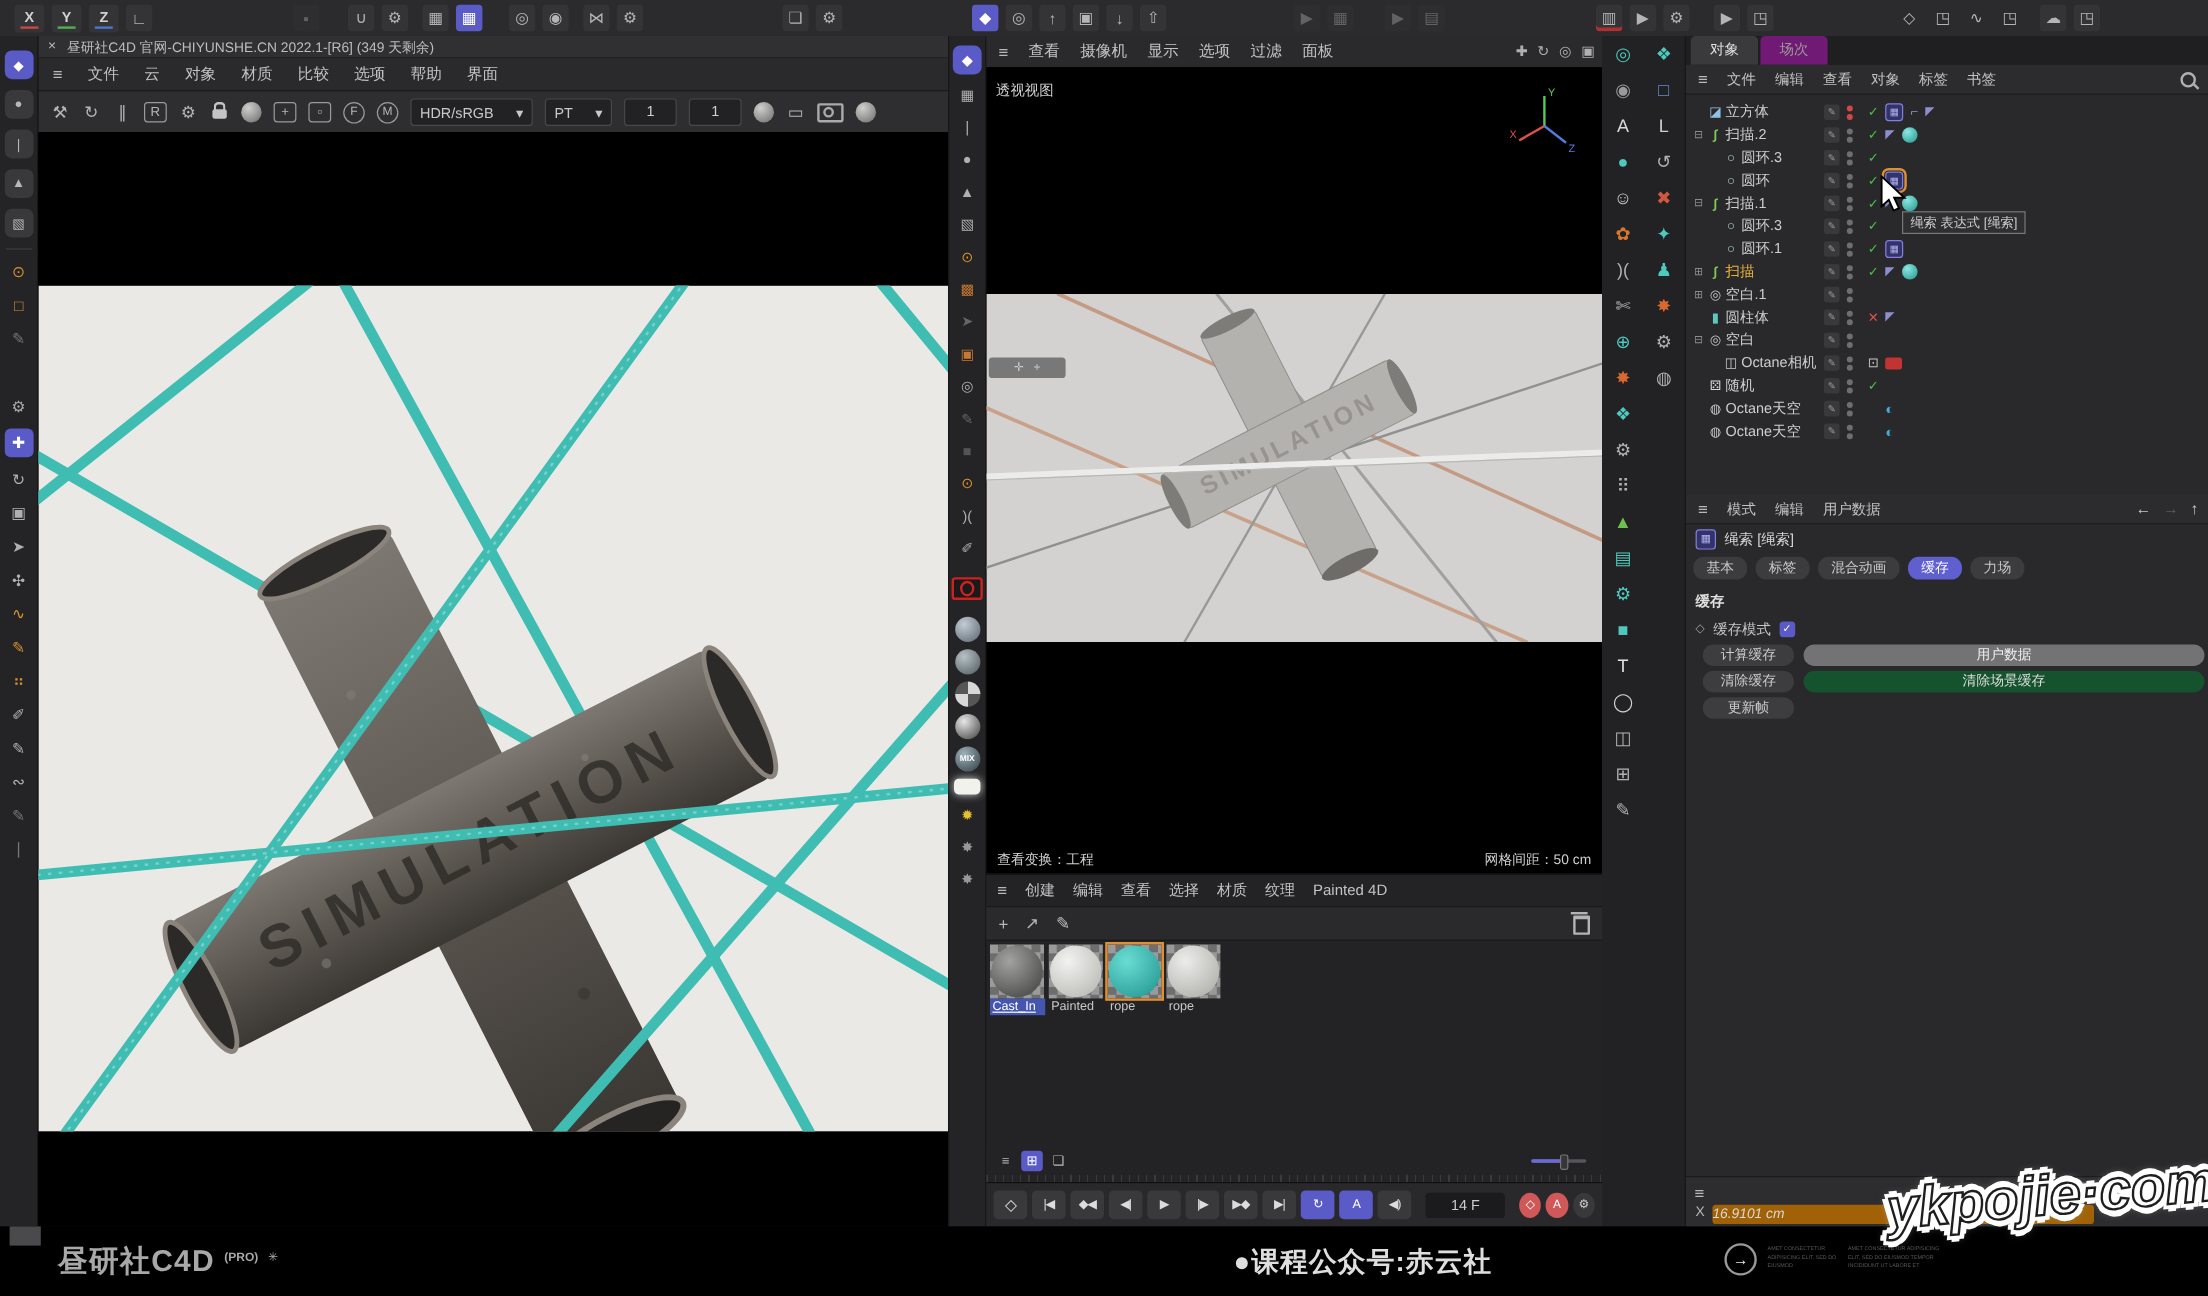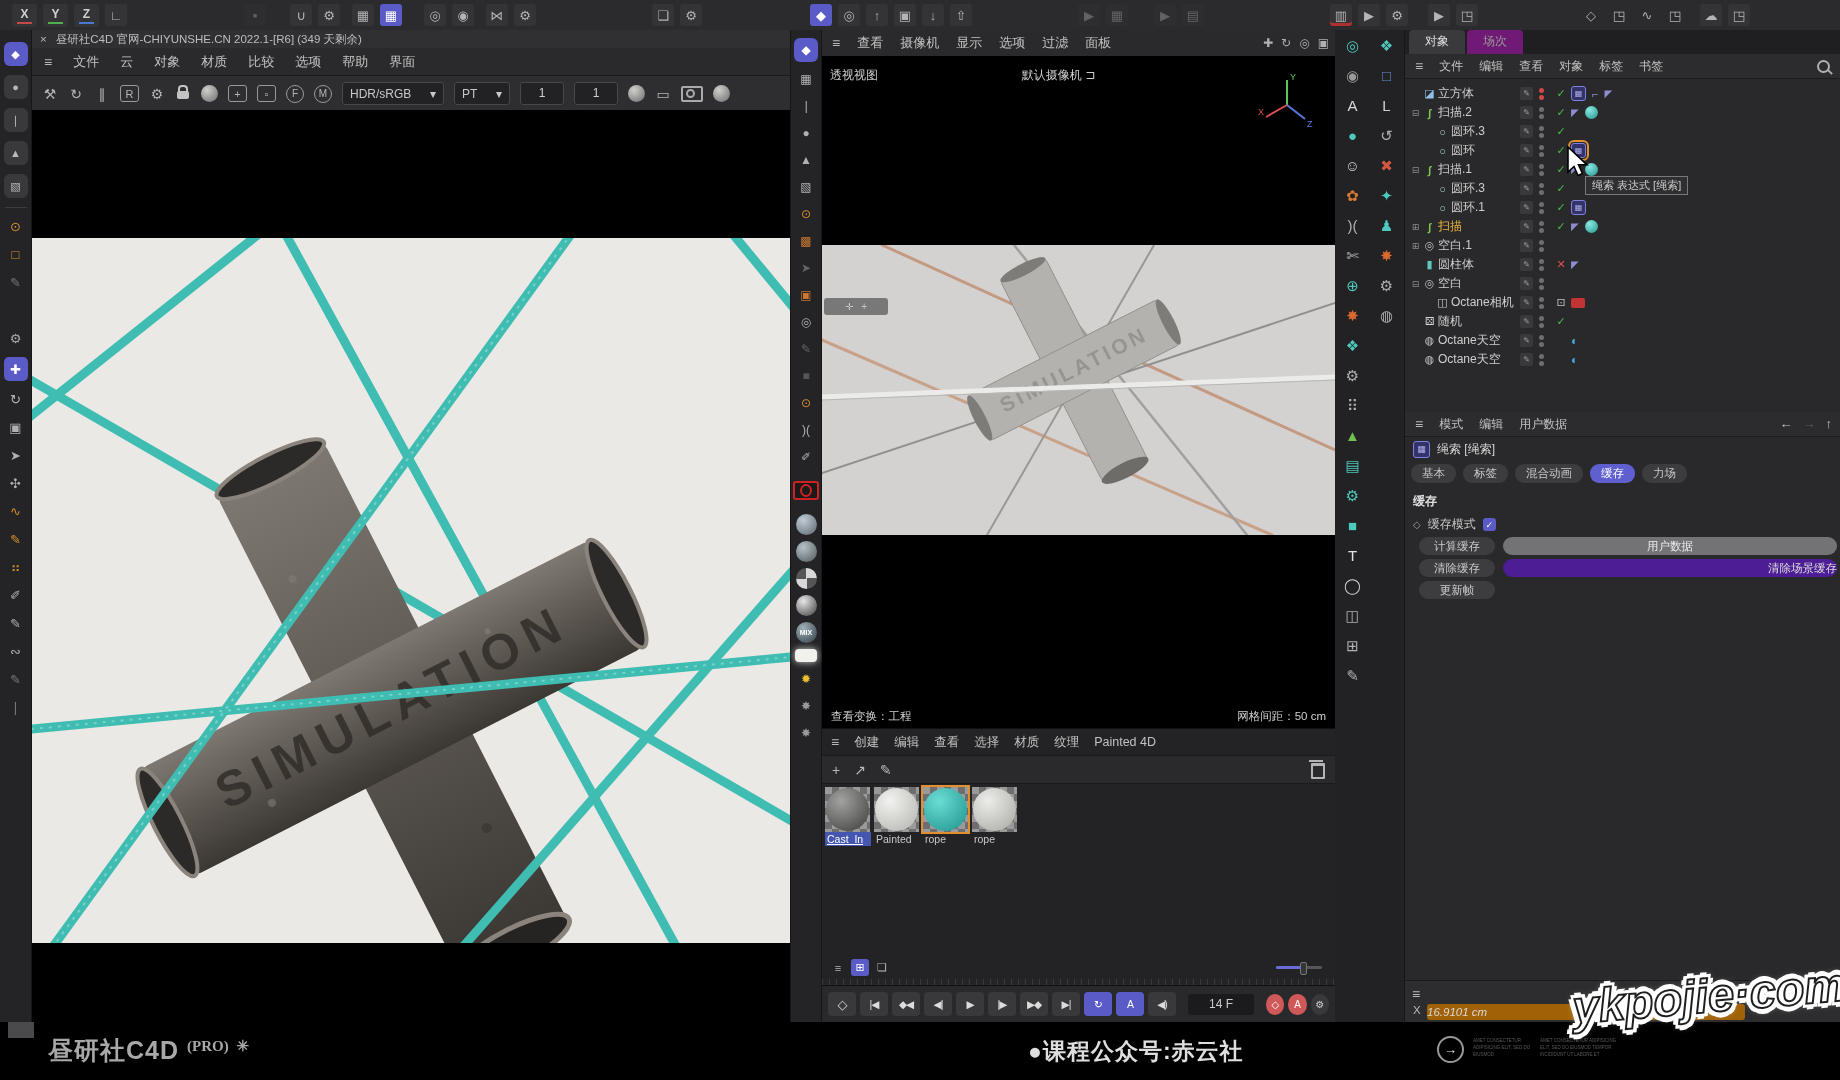--- a/index.html
+++ b/index.html
@@ -188,34 +188,34 @@
   .acheck{display:flex;align-items:center;gap:7px;padding:4px 8px;font-size:12px;}
   .dia{color:#9a9a9a;font-size:10px;}
   .chk{width:13px;height:13px;background:#5b5bc8;border-radius:3px;color:#fff;font-size:9px;display:flex;
        align-items:center;justify-content:center;}
   .chk::before{content:"✓";}
   .brow{position:relative;height:22px;}
   .pill{position:absolute;background:#3d3d40;border-radius:10px;height:18px;line-height:18px;text-align:center;
         font-size:11.5px;color:#cccccc;}
   .pill.small{left:14px;width:76px;}
   .pill.wide1{left:98px;right:3px;background:#737376;color:#eee;}
-  .pill.wide2{left:98px;right:3px;background:#4c1d95;color:#ddd;text-align:right;}
+  .pill.wide2{left:98px;right:3px;background:#14532d;color:#ddd;}
   
   .coord{position:absolute;left:0;top:950px;width:435px;height:42px;background:#2d2d2f;border-top:1px solid #1a1a1a;}
   .coord .ham{position:absolute;left:7px;top:5px;}
   .cpill{position:absolute;top:4px;background:#48484b;border-radius:9px;height:17px;line-height:17px;
          text-align:center;font-size:11.5px;color:#d2d2d2;}
   .cfield{position:absolute;top:23px;height:16px;background:#a16207;border-radius:3px;
           line-height:16px;font-size:11.5px;color:#d8d8d8;font-style:italic;}
   .caxis{position:absolute;left:8px;top:23px;font-size:11.5px;color:#b8b8b8;}
   
   .bottombar{position:absolute;left:0;top:1022px;width:1840px;height:58px;background:#000;z-index:40;}
   .bstub{position:absolute;left:8px;top:0;width:26px;height:16px;background:#4a4a4c;}
   .blogo{position:absolute;left:48px;top:12px;color:#a8a8a8;font-weight:800;font-size:25px;letter-spacing:1px;}
-  .blogo small{font-size:15px;font-weight:700;vertical-align:8px;letter-spacing:0;font-family:Liberation Serif, serif;}
+  .blogo small{font-size:10px;font-weight:700;vertical-align:8px;letter-spacing:0;}
   .bcenter{position:absolute;left:1028px;top:14px;font-size:23px;font-weight:bold;color:#dedede;letter-spacing:1px;}
   .barrow{position:absolute;left:1437px;top:14px;width:23px;height:23px;border:2px solid #999;border-radius:50%;
           color:#e8e8e8;display:flex;align-items:center;justify-content:center;font-size:13px;}
   .lorem{position:absolute;top:16px;font-size:4.5px;line-height:1.5;color:#585858;text-transform:uppercase;width:58px;}
   .watermark{position:absolute;left:1572px;top:968px;z-index:60;transform:rotate(-5deg);
              font-size:47px;font-weight:bold;font-style:italic;color:#fff;
              -webkit-text-stroke:2px #1e1e1e;
              text-shadow:4px 4px 0 #fff,-4px -4px 0 #fff,4px -4px 0 #fff,-4px 4px 0 #fff,
                          0 6px 0 #fff,0 -6px 0 #fff,6px 0 0 #fff,-6px 0 0 #fff,0 0 10px #fff;}
 </style>
@@ -454,24 +454,20 @@
         <span>面板</span>
       <span class="mw-navicons">
         <span style="font-size:12px;color:#b0b0b0">✚</span>
           <span style="font-size:12px;color:#b0b0b0">↻</span>
           <span style="font-size:12px;color:#b0b0b0">◎</span>
           <span style="font-size:12px;color:#b0b0b0">▣</span>
       </span>
     </div>
     <div class="mw-view">
       <span class="vlabel">透视视图</span>
-      <span class="vcam">
-        <span>默认摄像机</span>
-        <span>⊐</span>
-      </span>
       <span class="gizmo">
         <svg width="60" height="62" viewBox="0 0 60 62">
           <line x1="30" y1="35" x2="30" y2="10" stroke="#58c858" stroke-width="2"></line>
           <line x1="30" y1="35" x2="9" y2="47" stroke="#e05050" stroke-width="2"></line>
           <line x1="30" y1="35" x2="48" y2="49" stroke="#5878e0" stroke-width="2"></line>
           <text x="33" y="10" font-size="9" fill="#58c858">Y</text>
           <text x="1" y="45" font-size="9" fill="#e05050">X</text>
           <text x="50" y="57" font-size="9" fill="#5878e0">Z</text>
         </svg>
       </span>

